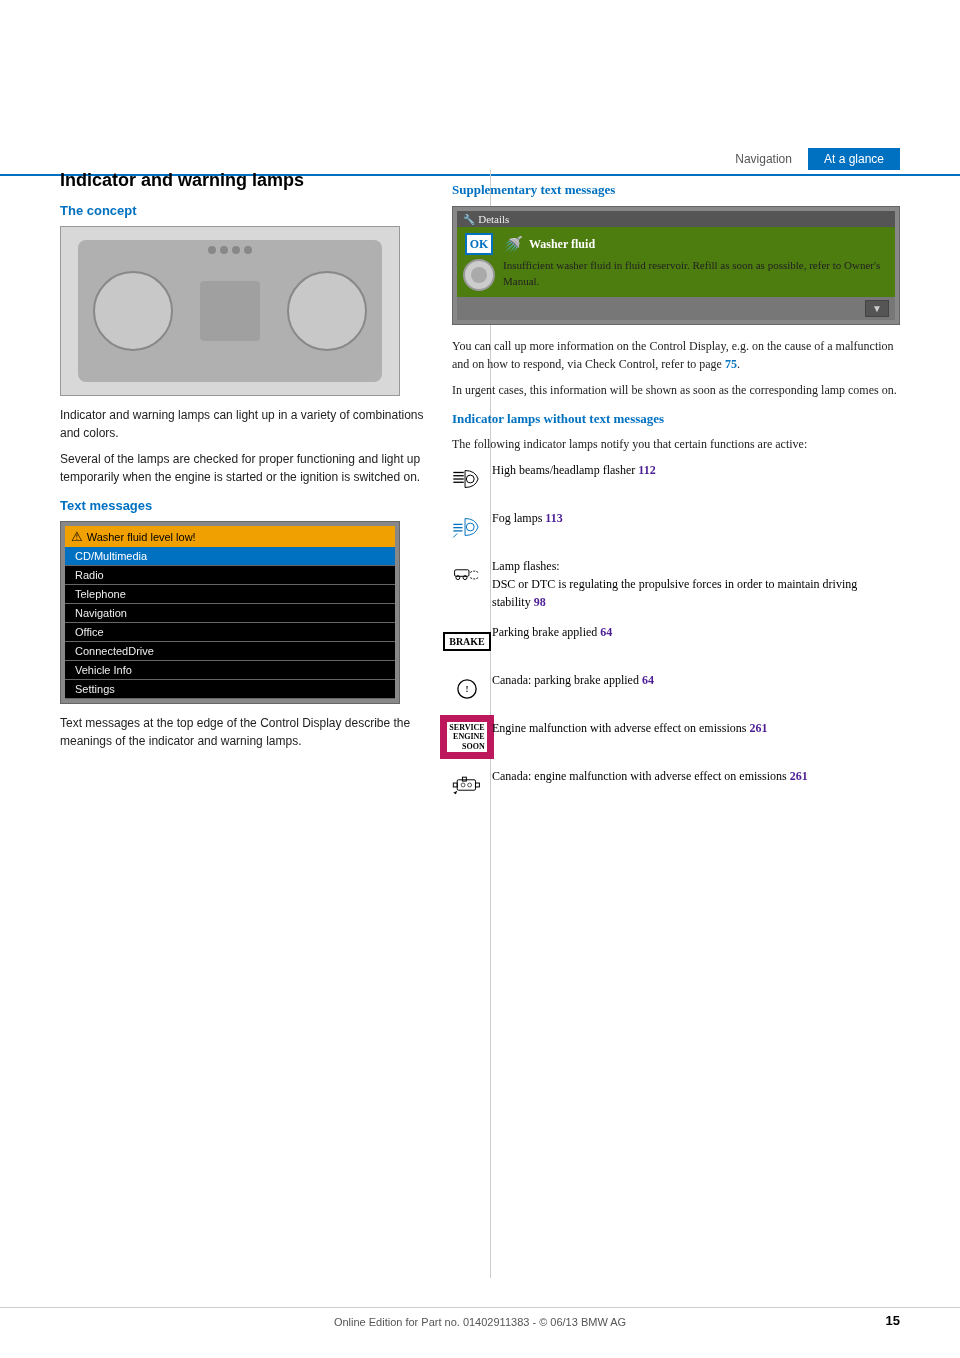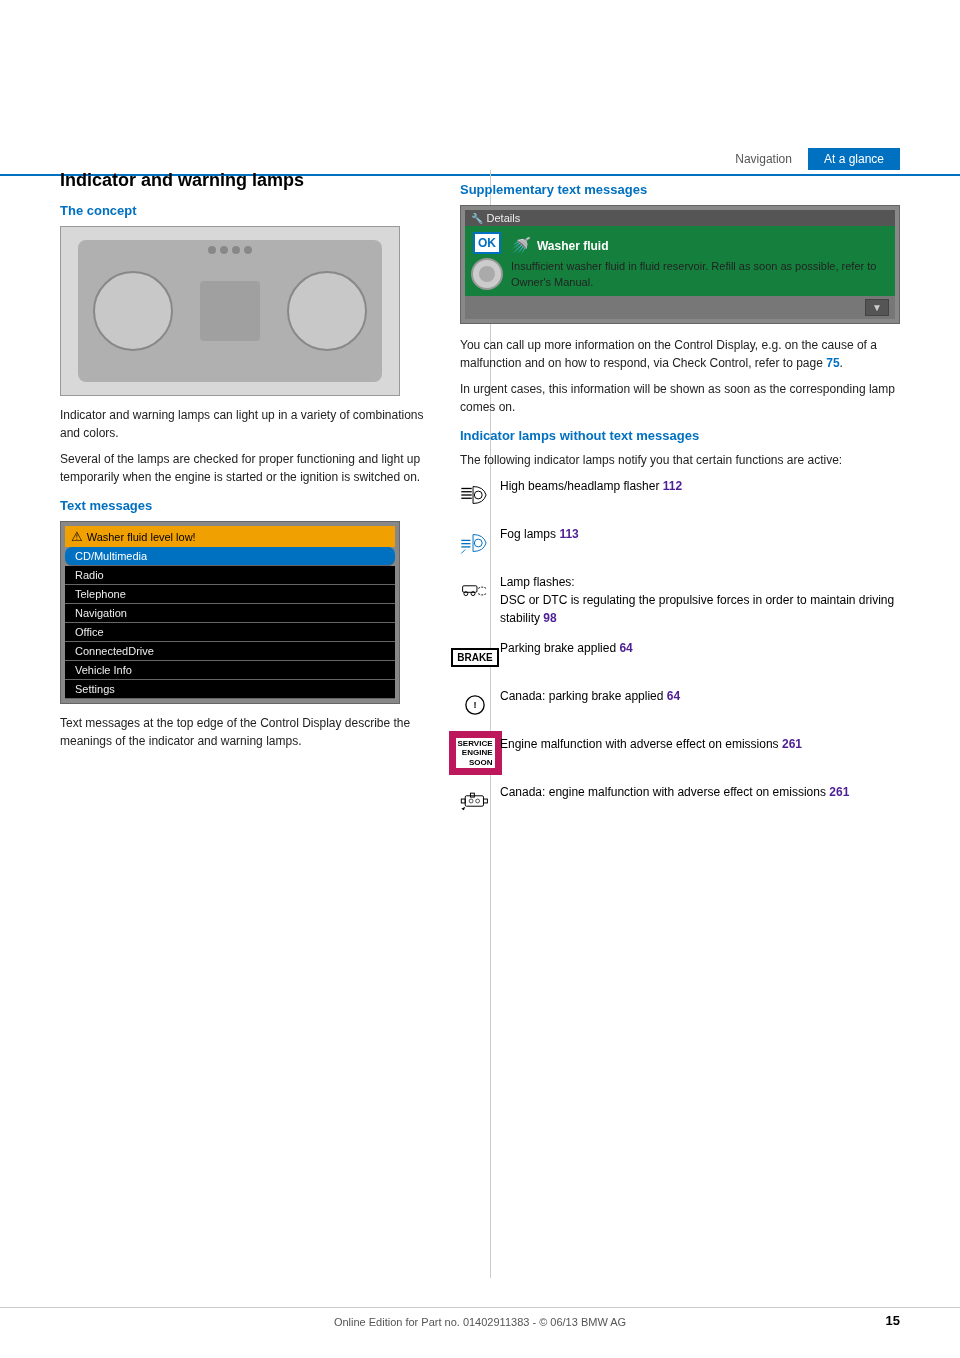--- a/index.html
+++ b/index.html
@@ -39,32 +39,33 @@
     }
 
     
     .content {
       position: absolute;
       top: 170px;
       left: 60px;
       right: 60px;
       bottom: 60px;
       display: flex;
-      gap: 30px;
+      gap: 22px;
     }
 
     
     .left-col {
       width: 370px;
       flex-shrink: 0;
     }
 
     
     .right-col {
       flex: 1;
+      font-family: Liberation Serif, serif;
     }
 
     .section-title {
       font-size: 18px;
       font-weight: bold;
       color: #000;
       margin-bottom: 10px;
       border-bottom: none;
     }
 
@@ -154,43 +155,42 @@
     .menu-item {
       background: #000000;
       color: #eee;
       font-size: 11px;
       padding: 3px 10px;
       border-bottom: 1px solid #666;
     }
     .menu-item.selected {
       background: #0070c0;
       color: #fff;
-      border-radius: 7px;
     }
 
     
     .supp-display {
       width: 100%;
       background: #888;
       border: 1px solid #666;
       margin-bottom: 12px;
       padding: 4px;
     }
     .supp-display-title {
       background: #555;
       color: #eee;
       font-size: 11px;
       padding: 2px 6px;
     }
     .supp-display-body {
-      background: #15803d;
+      background: #4d7c0f;
       padding: 6px;
       display: flex;
       gap: 8px;
-      align-items: flex-end;
+      align-items: center;
     }
     .ok-badge {
       background: #fff;
       border: 2px solid #0070c0;
       color: #0070c0;
       font-weight: bold;
       font-size: 12px;
       width: 28px;
       height: 22px;
       display: flex;

